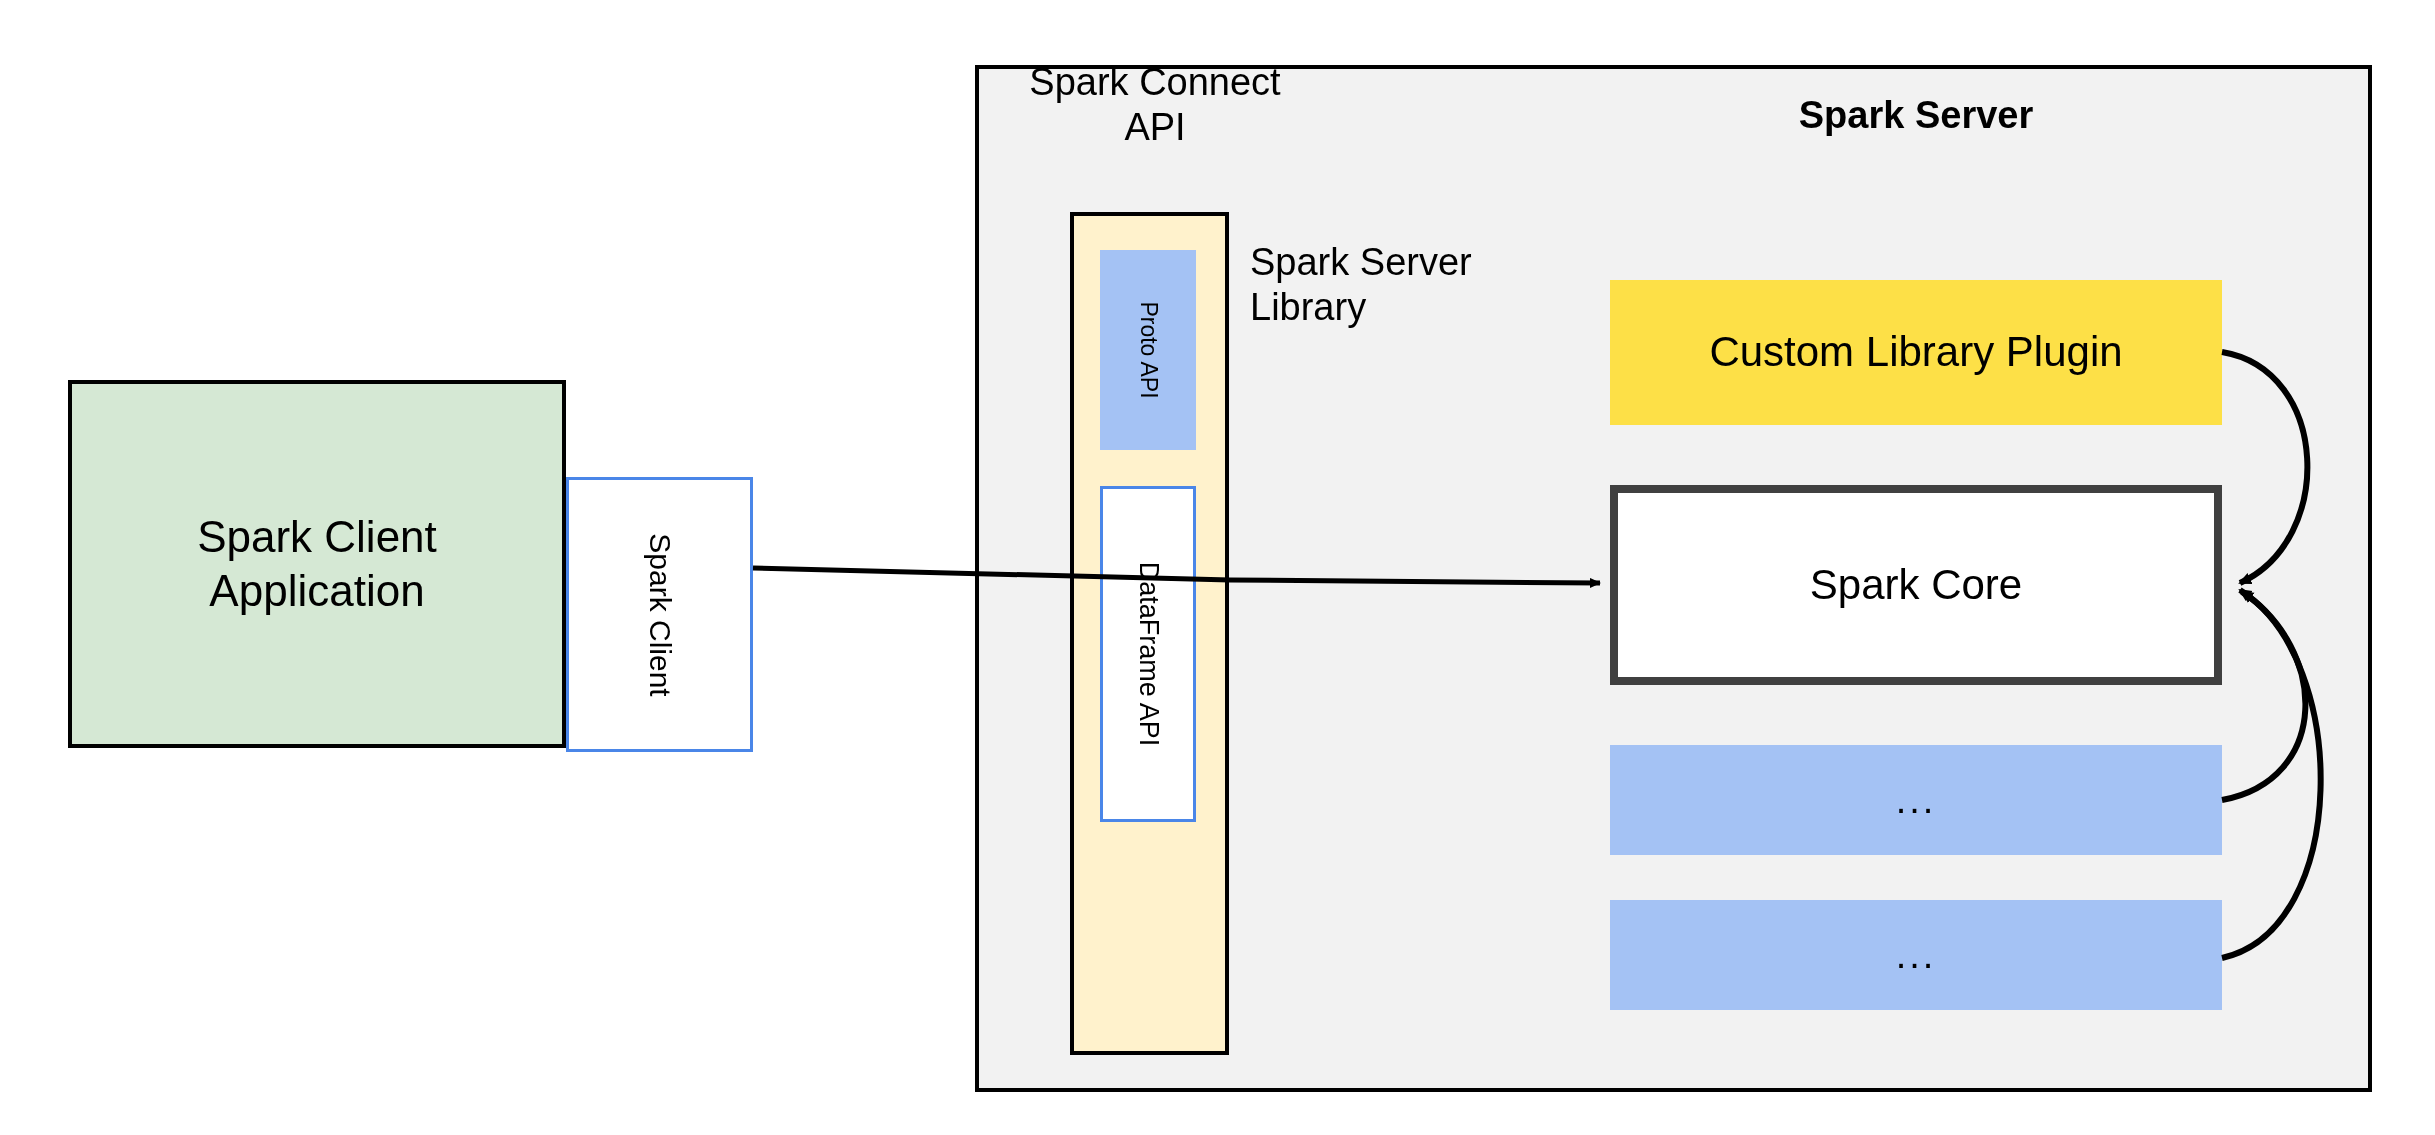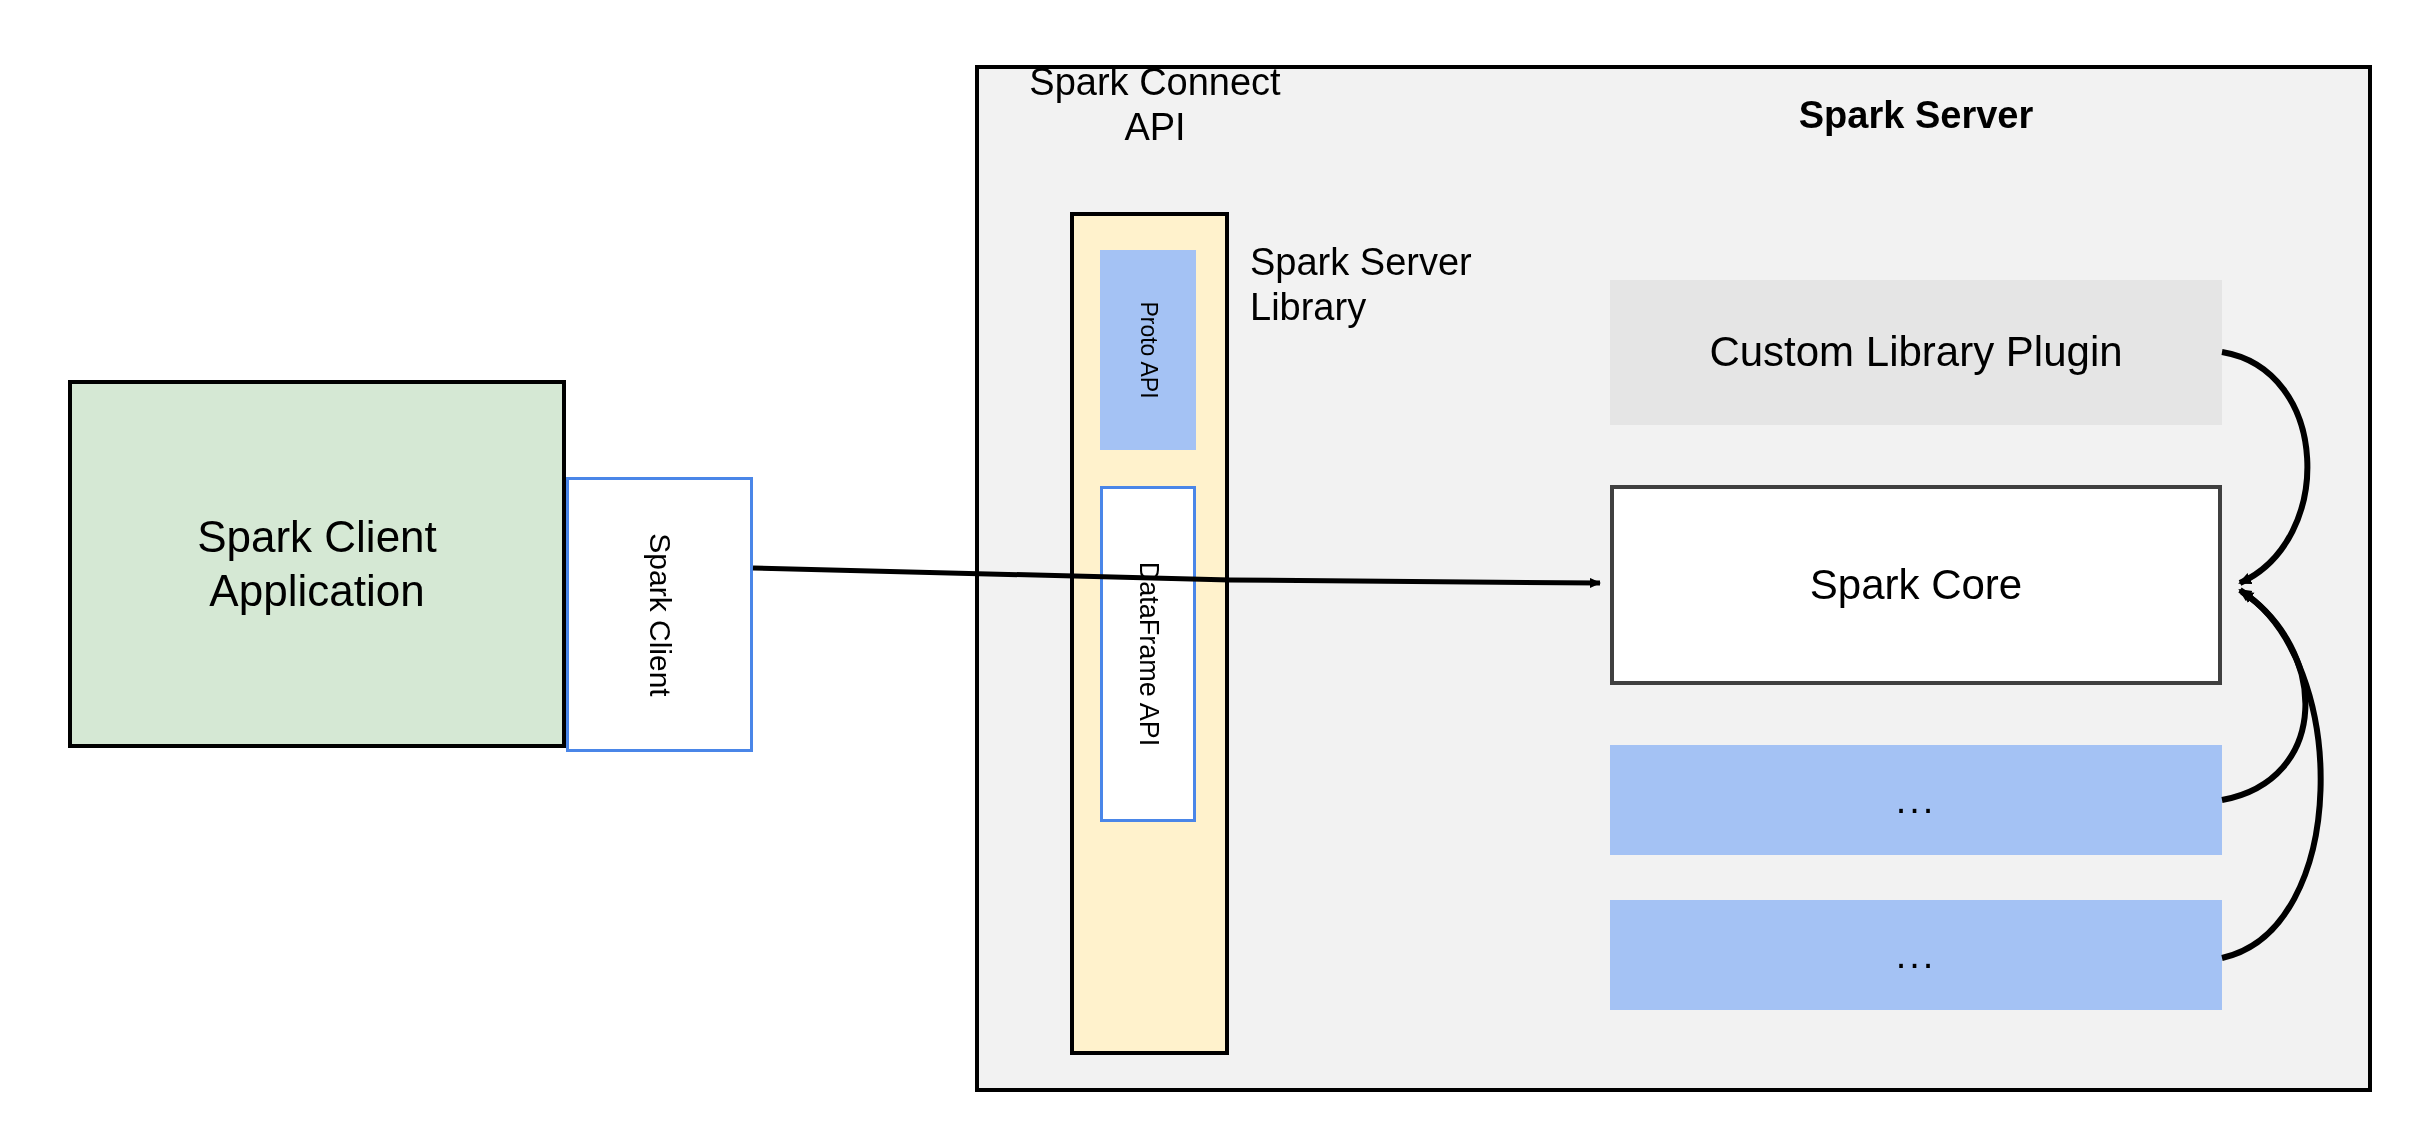--- a/index.html
+++ b/index.html
@@ -48,23 +48,23 @@
         white-space:nowrap;font-size:23px;}
 
   #dataframe-api{left:1100px;top:486px;width:96px;height:336px;
                  background:#ffffff;border:3px solid #4a86e8;}
   #dataframe-api .rot{position:absolute;left:50%;top:50%;
         transform:translate(-50%,-50%) rotate(90deg);
         white-space:nowrap;font-size:27px;}
 
   
   #custom-library-plugin{left:1610px;top:280px;width:612px;height:145px;
-        background:#e5e5e5;border:none;font-size:42px;}
+        background:#fde047;border:none;font-size:42px;}
   #spark-core{left:1610px;top:485px;width:612px;height:200px;
-        background:#ffffff;border:4px solid #404040;font-size:42px;}
+        background:#ffffff;border:8px solid #404040;font-size:42px;}
   #dots-one{left:1610px;top:745px;width:612px;height:110px;
         background:#a4c2f4;border:none;font-size:38px;letter-spacing:3px;}
   #dots-two{left:1610px;top:900px;width:612px;height:110px;
         background:#a4c2f4;border:none;font-size:38px;letter-spacing:3px;}
 
   svg.overlay{position:absolute;left:0;top:0;width:2435px;height:1135px;
               pointer-events:none;overflow:visible;}
 </style>
 </head>
 <body>

